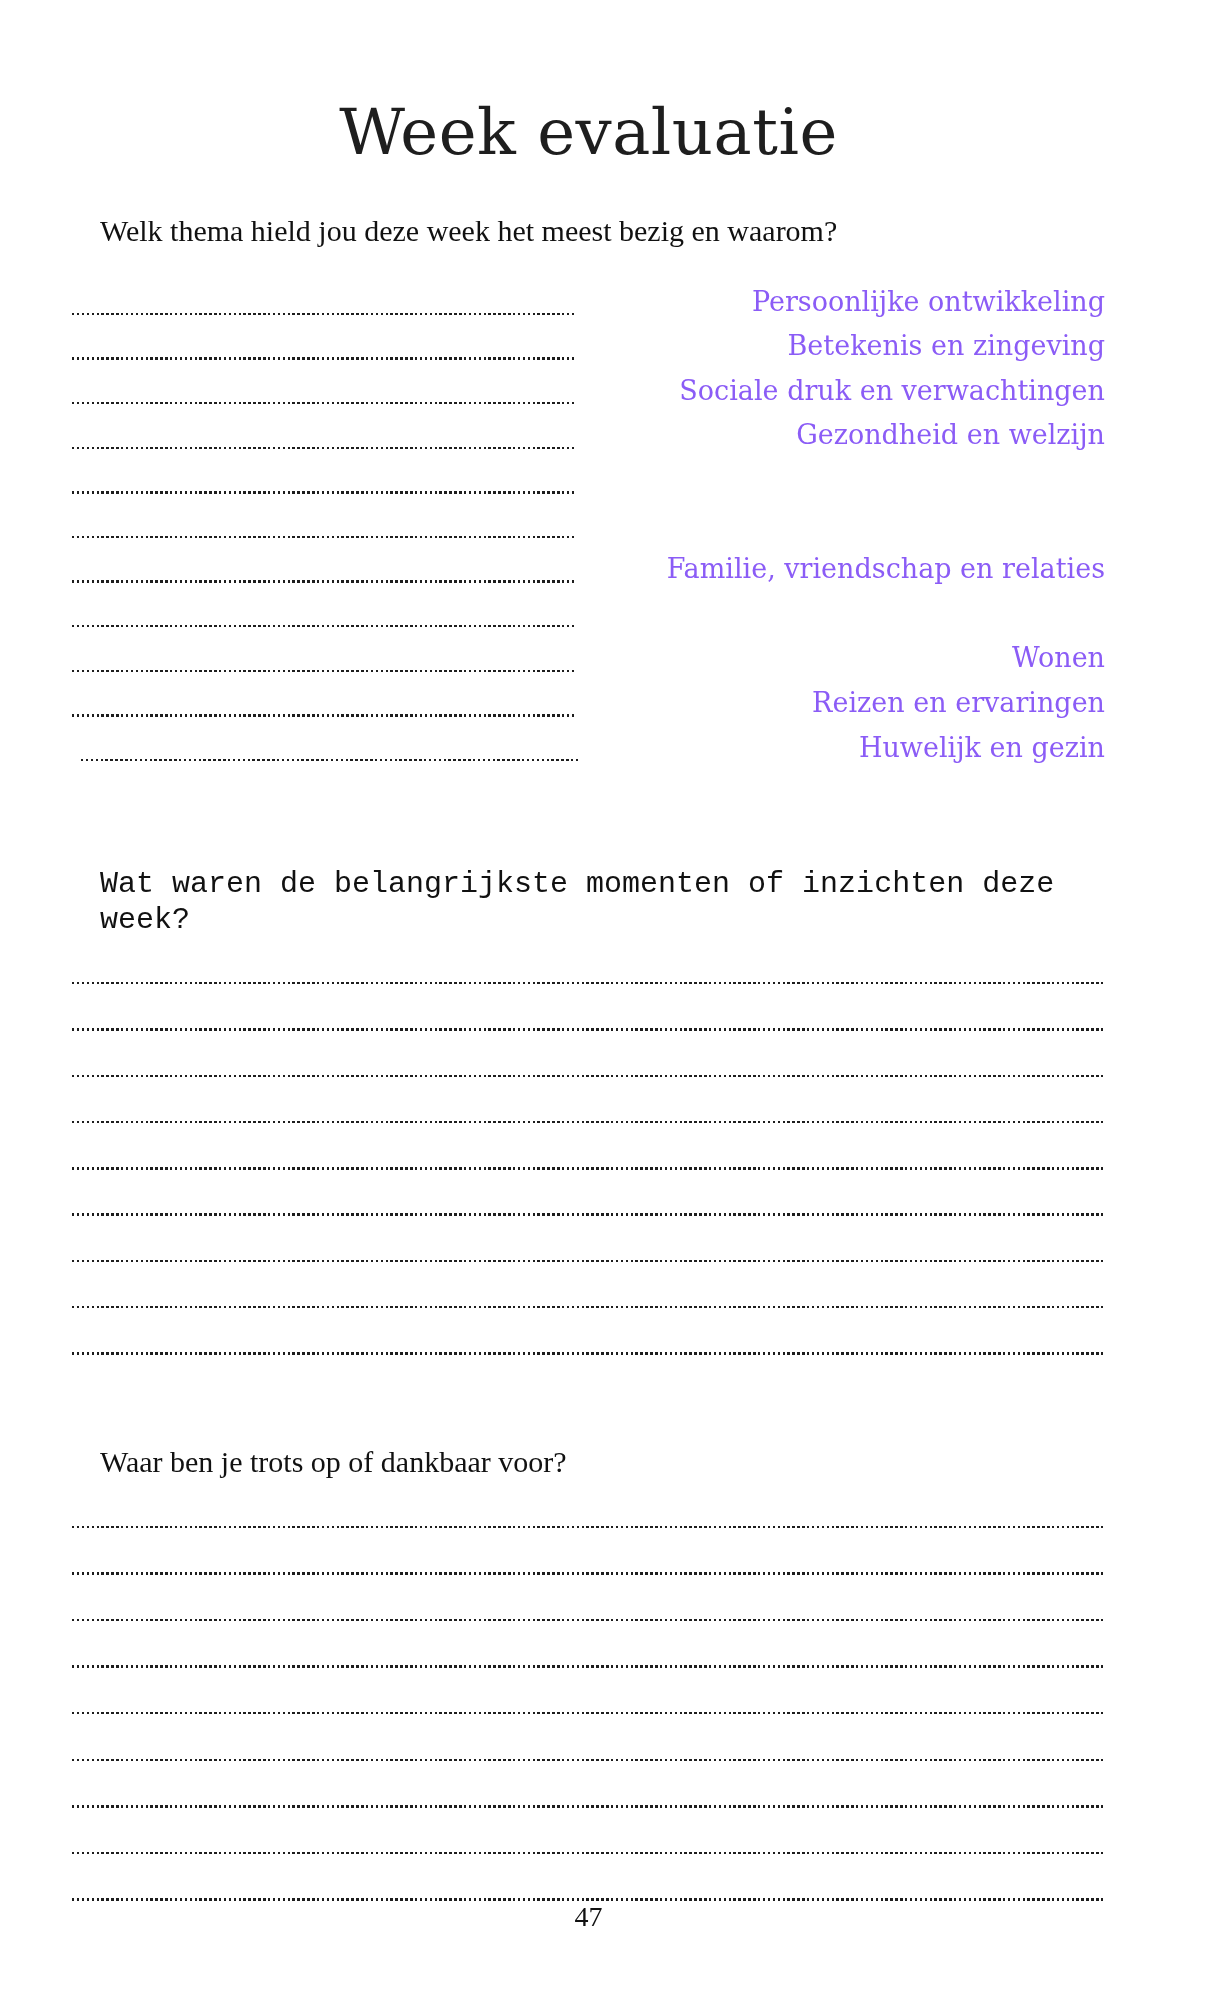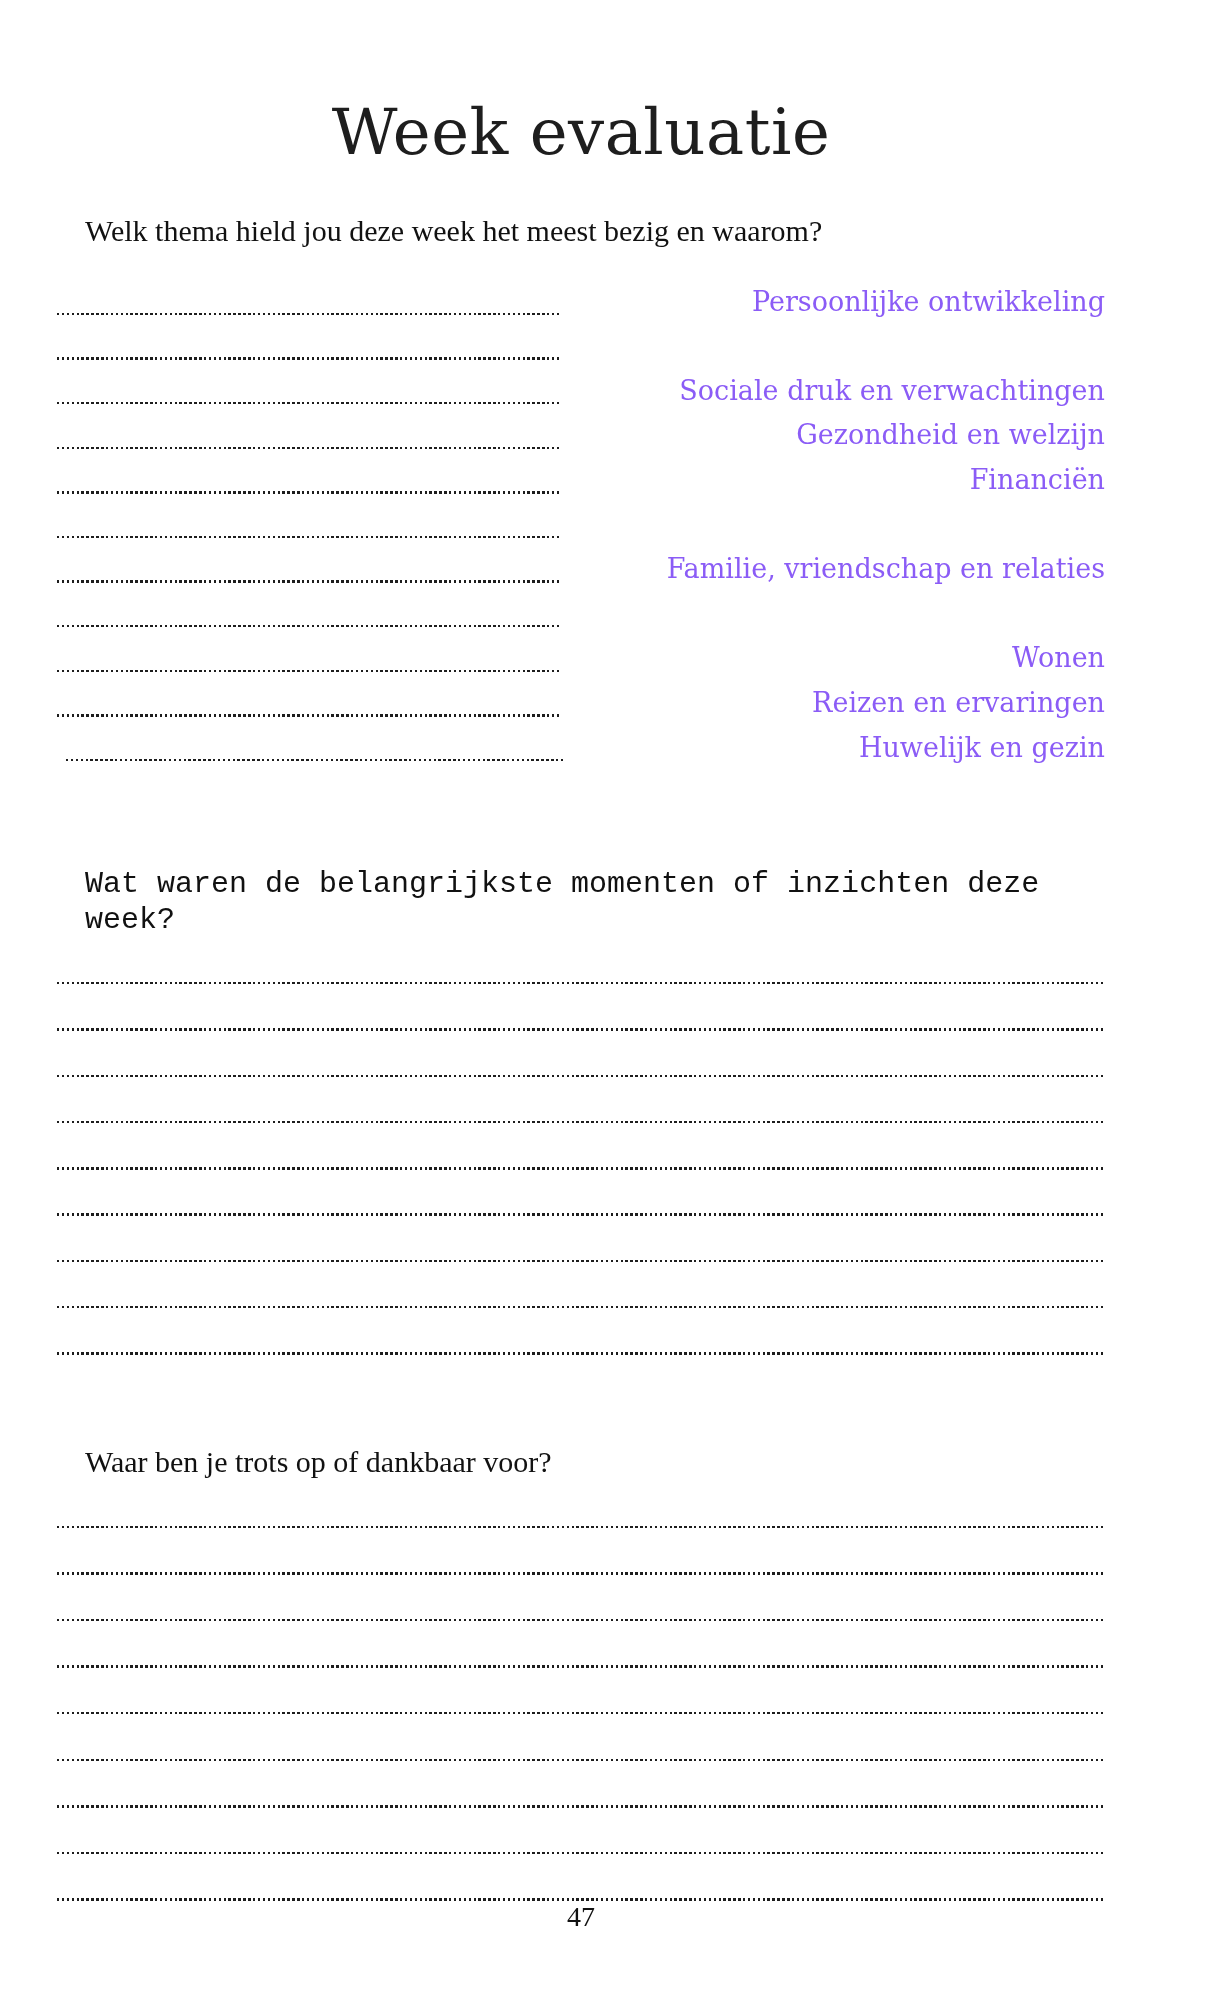--- a/index.html
+++ b/index.html
@@ -8,21 +8,21 @@
     background: #ffffff;
   }
   .page {
     position: relative;
     width: 1229px;
     height: 1999px;
     background: #ffffff;
     color: #1b1b1b;
     overflow: hidden;
     box-sizing: border-box;
-    padding: 0 124px 0 57px;
+    padding: 0 124px 0 72px;
   }
   
   .title {
     margin: 96px 0 0 0;
     text-align: center;
     font-family: "DejaVu Serif", serif;
     font-weight: 400;
     font-size: 64px;
     line-height: 1.15;
     letter-spacing: 0.5px;
@@ -96,32 +96,32 @@
 
   <div class="question q1">Welk thema hield jou deze week het meest bezig en waarom?</div>
 
   <div class="theme-section">
     <div class="theme-row">
       <div class="shortline dots"></div>
       <div class="opt">Persoonlijke ontwikkeling</div>
     </div>
     <div class="theme-row">
       <div class="shortline dots"></div>
+      <div class="opt">Betekenis en zingeving</div>
     </div>
     <div class="theme-row">
       <div class="shortline dots"></div>
       <div class="opt">Sociale druk en verwachtingen</div>
     </div>
     <div class="theme-row">
       <div class="shortline dots"></div>
       <div class="opt">Gezondheid en welzijn</div>
     </div>
     <div class="theme-row">
       <div class="shortline dots"></div>
-      <div class="opt">Financiën</div>
     </div>
     <div class="theme-row">
       <div class="shortline dots"></div>
     </div>
     <div class="theme-row">
       <div class="shortline dots"></div>
       <div class="opt">Familie, vriendschap en relaties</div>
     </div>
     <div class="theme-row">
       <div class="shortline dots"></div>

